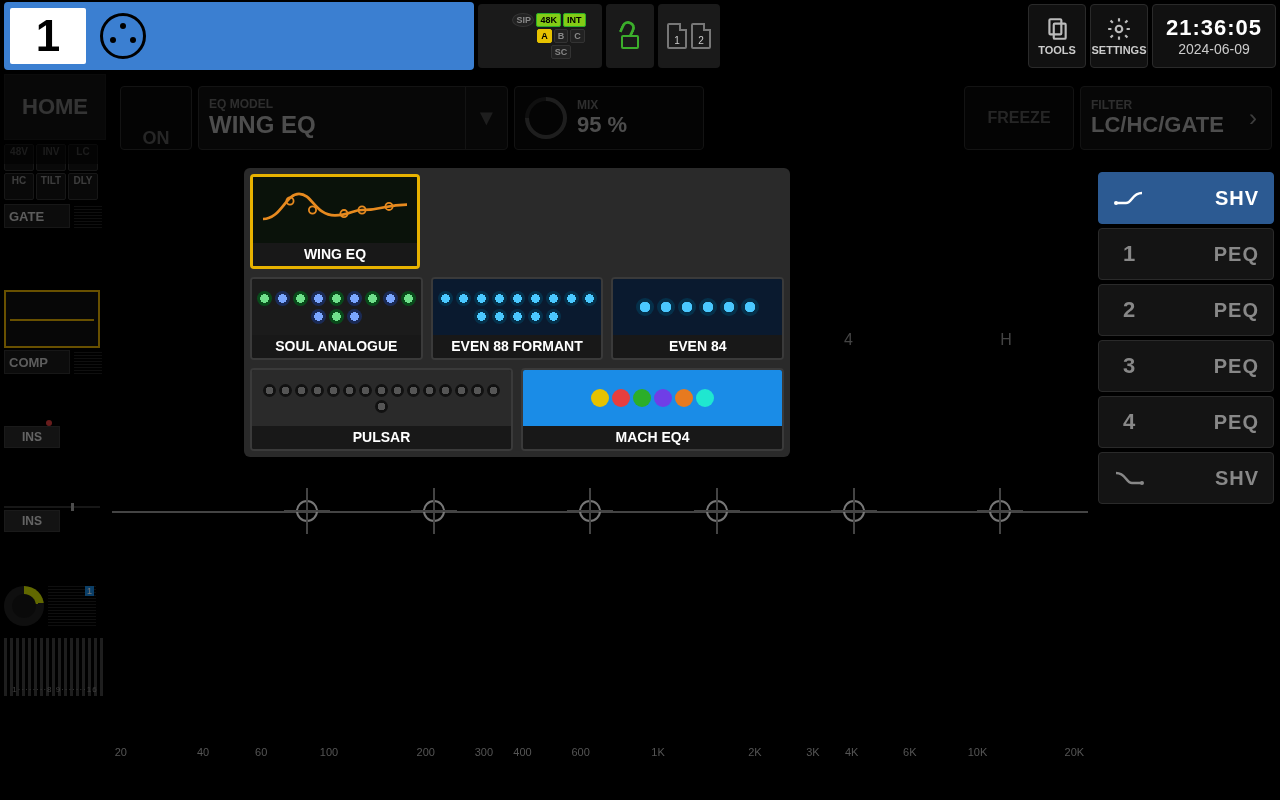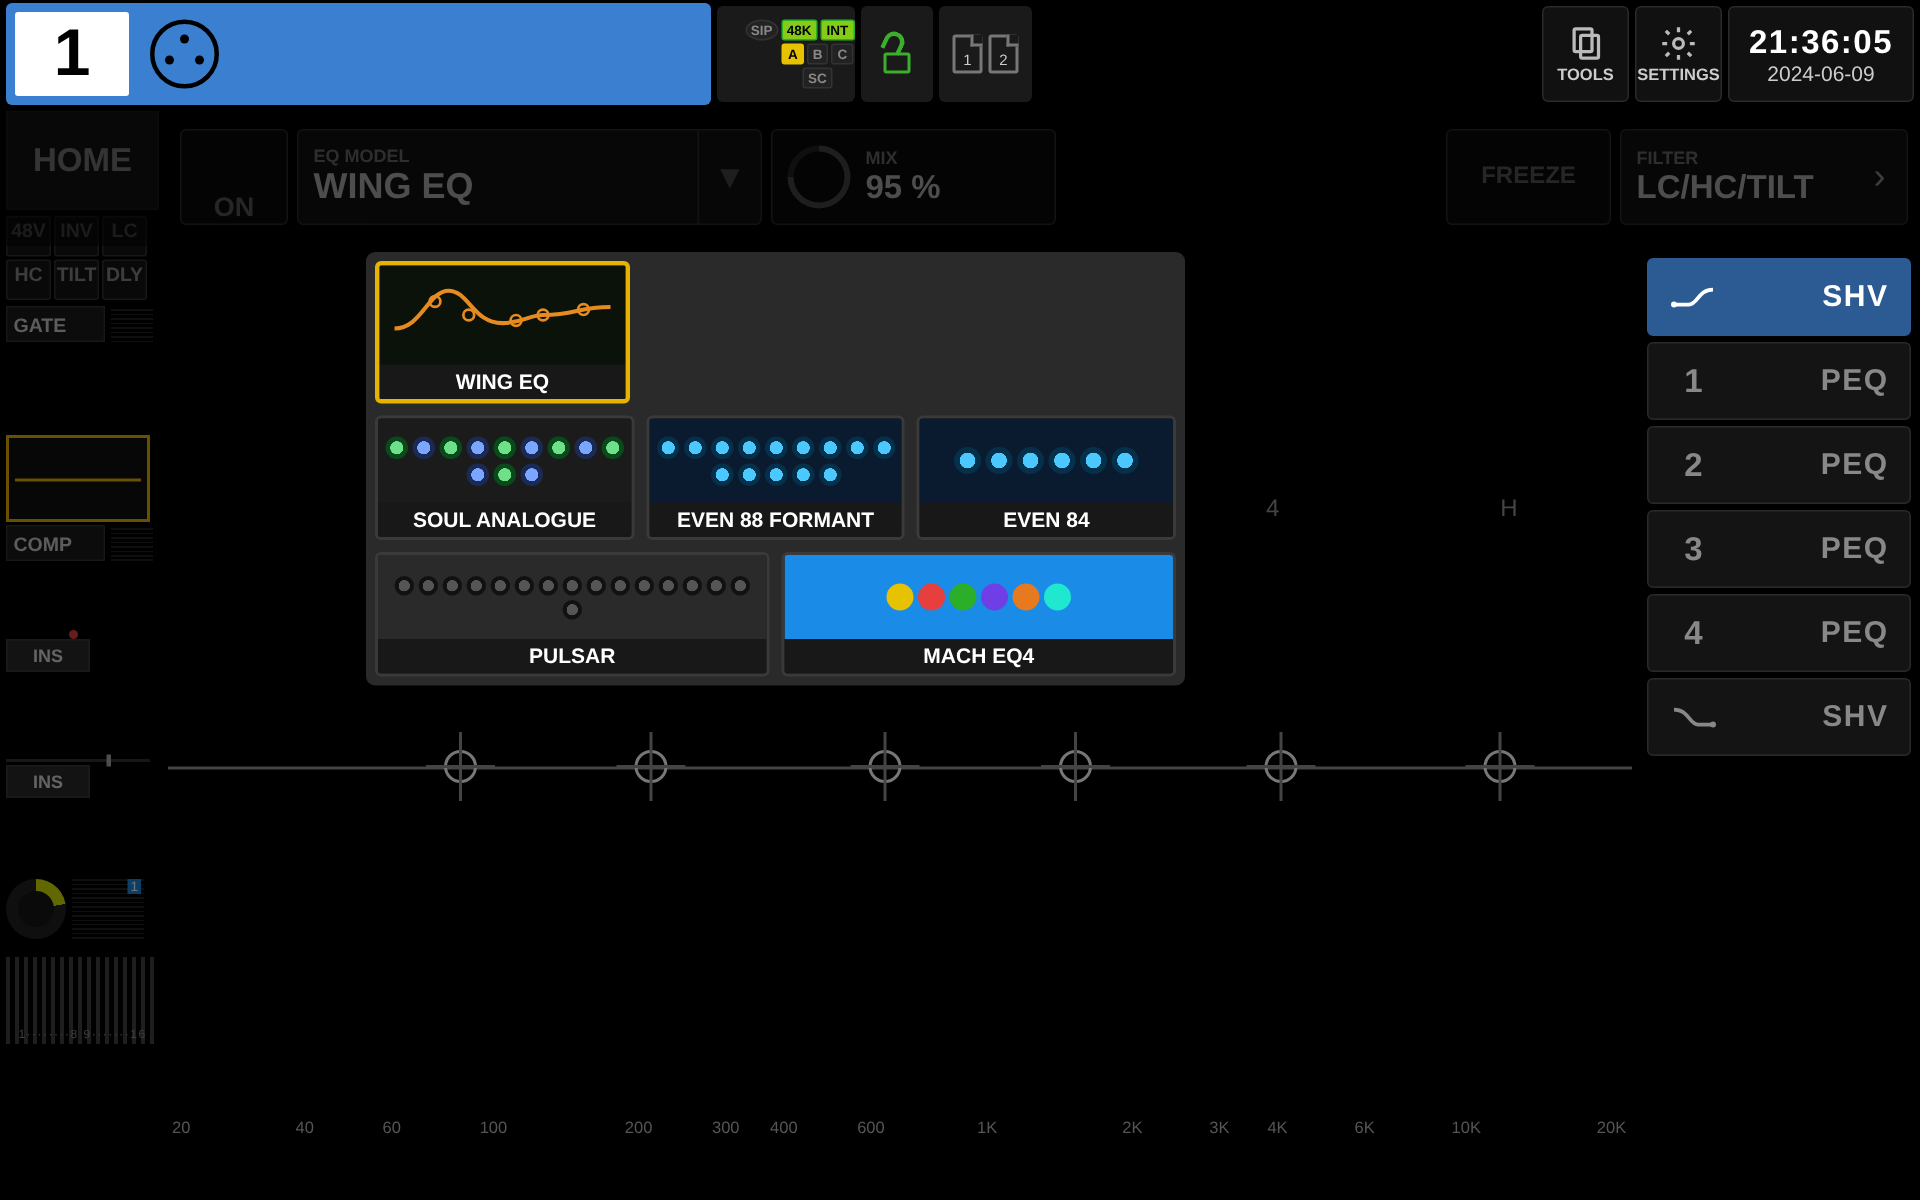--- a/index.html
+++ b/index.html
@@ -11,21 +11,21 @@
   .channel-strip { width: 470px; height: 68px; margin: 2px 0 0 4px; border-radius: 4px; background: #3B7FD1; display: flex; align-items: center; }
   .channel-number { width: 76px; height: 56px; margin: 6px; background: #fff; color: #000; font-size: 44px; font-weight: 600; display: flex; align-items: center; justify-content: center; border-radius: 2px; }
   .channel-icon { margin-left: 8px; width: 46px; height: 46px; border: 3px solid #000; border-radius: 50%; position: relative; }
   .channel-icon .dots { position: absolute; left: 50%; top: 50%; transform: translate(-50%,-50%); width: 22px; height: 22px; }
   .channel-icon .dot { position: absolute; width: 6px; height: 6px; background: #000; border-radius: 50%; }
   .channel-icon .dA { left: 8px; top: -2px; }
   .channel-icon .dB { left: -2px; bottom: 4px; }
   .channel-icon .dC { right: -2px; bottom: 4px; }
 
   .cluster { margin: 4px 0 0 4px; background: #1A1A1A; border-radius: 4px; height: 64px; padding: 4px 6px; display: flex; flex-direction: column; justify-content: center; align-items: center; }
-  .status-cluster { width: 92px; padding-left: 24px; }
+  .status-cluster { width: 124px; padding-left: 24px; }
   .status-row { display: flex; gap: 2px; margin: 1px 0; }
   .pill { font-size: 9px; padding: 0 3px; height: 14px; line-height: 13px; border: 1px solid #333; background: #222; color: #888; border-radius: 2px; font-weight: 700; }
   .pill.sip { border-radius: 50%; width: 22px; text-align: center; }
   .pill.green { background: #84cc16; color: #000; border-color: #2BAE28; }
   .pill.yellow { background: #E7C200; color: #000; border-color: #E7C200; }
 
   .lock-cluster { width: 48px; }
   .lock-icon { width: 22px; height: 26px; position: relative; }
   .lock-icon .shackle { position: absolute; left: 2px; top: -2px; width: 14px; height: 14px; border: 3px solid #3BAE2B; border-bottom: none; border-radius: 8px 8px 0 0; transform: rotate(25deg); }
   .lock-icon .body { position: absolute; left: 2px; bottom: 0; width: 18px; height: 14px; border: 2px solid #3BAE2B; border-radius: 2px; }
@@ -38,21 +38,21 @@
   .top-btn svg { width: 26px; height: 26px; stroke: #bbb; fill: none; stroke-width: 2; }
   .clock-box { margin: 4px 4px 0 4px; width: 124px; height: 64px; background: #111; border: 1px solid #2a2a2a; border-radius: 4px; display: flex; flex-direction: column; align-items: center; justify-content: center; color: #fff; }
   .clock-time { font-size: 22px; font-weight: 700; letter-spacing: 1px; }
   .clock-date { font-size: 14px; color: #ccc; }
 
   
   .leftrail { position: absolute; left: 0; top: 72px; width: 112px; bottom: 0; background: #000; }
   .rail-slot { margin: 2px 4px; border-radius: 2px; display: flex; align-items: flex-end; }
   .home-btn { width: 102px; height: 66px; background: #2C2C2C; display: flex; align-items: center; justify-content: center; color: #fff; font-size: 22px; font-weight: 600; border: 1px solid #3a3a3a; }
   .tags-row { display: flex; flex-wrap: wrap; gap: 2px; width: 102px; padding: 2px 0; height: 60px; }
-  .tag { font-size: 13px; width: 30px; text-align: center; padding: 1px 0; border: 1px solid #333; background: #161616; color: #888; border-radius: 2px; font-weight: 700; }
+  .tag { font-size: 10px; width: 30px; text-align: center; padding: 1px 0; border: 1px solid #333; background: #161616; color: #888; border-radius: 2px; font-weight: 700; }
   .section-label { height: 24px; width: 66px; background: #1C1C1C; color: #ccc; font-size: 13px; font-weight: 700; display: flex; align-items: center; padding-left: 4px; border: 1px solid #333; }
   .meter-mini { display: inline-block; width: 28px; height: 24px; margin-left: 4px; background: repeating-linear-gradient(to top, #222 0 1px, #000 1px 3px); }
   .eq-thumb { width: 96px; height: 58px; border: 2px solid #E7B200; background: #101010; position: relative; }
   .eq-thumb:after { content: ""; position: absolute; left: 4px; right: 4px; top: 50%; height: 2px; background: #E7B200; }
   .ins-btn { width: 56px; height: 22px; background: #2C2C2C; color: #ddd; font-size: 12px; font-weight: 700; display: flex; align-items: center; justify-content: center; border: 1px solid #3a3a3a; }
   .gauge { width: 40px; height: 40px; border-radius: 50%; background: conic-gradient(#D7E700 0 80deg, #222 80deg 360deg); position: relative; }
   .gauge:after { content: ""; position: absolute; inset: 8px; border-radius: 50%; background: #181818; }
   .routing-bars { width: 102px; height: 58px; background: repeating-linear-gradient(to right, #444 0 3px, #000 3px 6px); position: relative; }
   .routing-label { position: absolute; bottom: 2px; left: 0; right: 0; font-size: 8px; color: #888; text-align: center; letter-spacing: 1px; }
 
@@ -277,21 +277,21 @@
       <div class="val">95 %</div>
     </div>
   </div>
   <div class="spacer"></div>
   <div class="btn-box freeze-btn">
       <span>FREEZE</span>
     </div>
   <div class="filter-box">
     <div class="filter-text">
       <div class="lbl">FILTER</div>
-      <div class="val">LC/HC/TILT</div>
+      <div class="val">LC/HC/GATE</div>
     </div>
     <div class="filter-arrow">›</div>
   </div>
 </div>
 
 <div class="graph">
   <div class="center-line"></div>
   <span style="position:absolute;left:75%;top:28%;color:#444;font-size:16px">4</span>
   <span style="position:absolute;left:91%;top:28%;color:#444;font-size:16px">H</span>
   <div class="node" style="left:20%;top:58%"></div>

